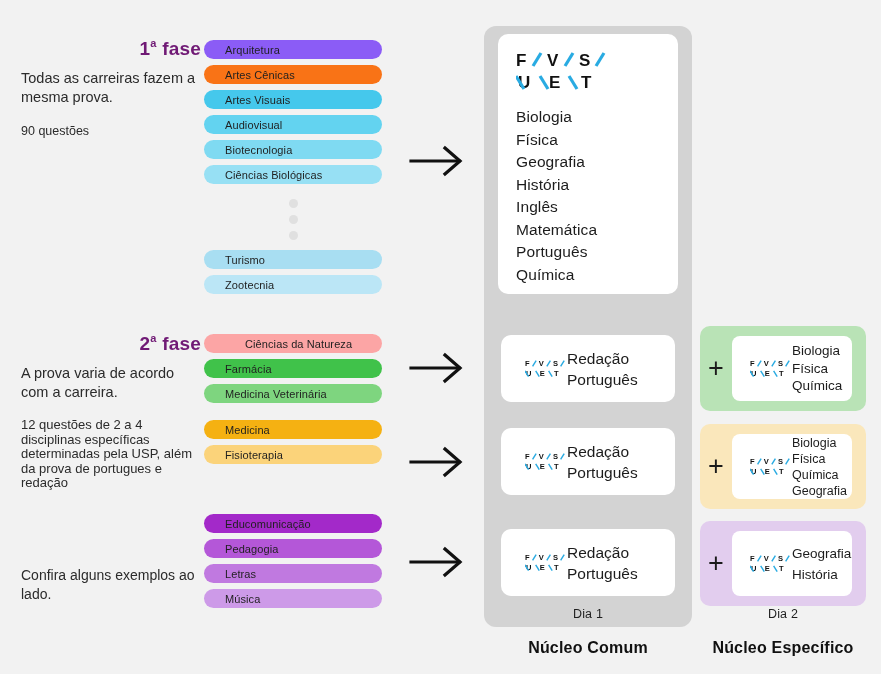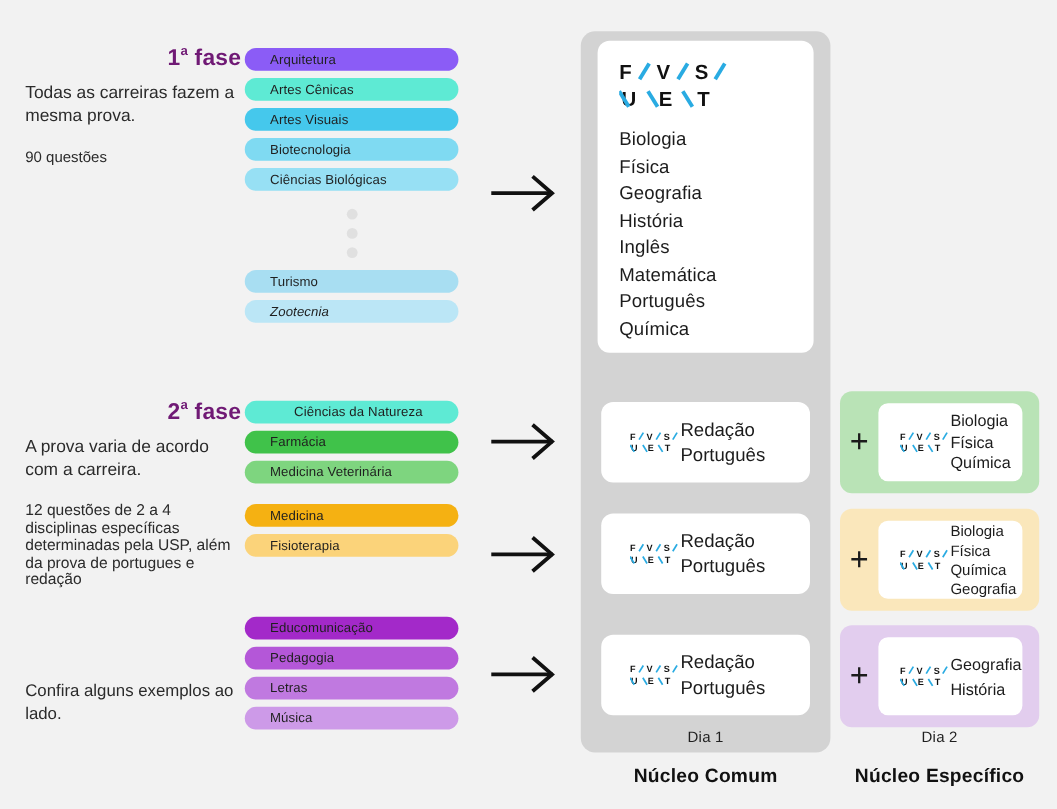--- a/index.html
+++ b/index.html
@@ -204,62 +204,65 @@
 <div class="left-col" style="top:38px;">
   <h2 class="phase-title"><span>1</span><sup>a</sup> <span>fase</span></h2>
   <p class="phase-lead">Todas as carreiras fazem a mesma prova.</p>
   <p class="phase-note">90 questões</p>
 </div>
 
 <div class="pill-group" style="left:204px; top:40px;">
   <div class="pill" style="background: #8b5cf6;">
       <span>Arquitetura</span>
     </div>
-  <div class="pill" style="background: #5eead4;">
+  <div class="pill" style="background: #f97316;">
       <span>Artes Cênicas</span>
     </div>
   <div class="pill" style="background: rgb(69, 200, 236);">
       <span>Artes Visuais</span>
+    </div>
+  <div class="pill" style="background: rgb(99, 211, 240);">
+      <span>Audiovisual</span>
     </div>
   <div class="pill" style="background: rgb(127, 218, 242);">
       <span>Biotecnologia</span>
     </div>
   <div class="pill" style="background: rgb(151, 224, 244);">
       <span>Ciências Biológicas</span>
     </div>
   <div class="dots">
     <span class="dot"></span>
     <span class="dot"></span>
     <span class="dot"></span>
   </div>
   <div class="pill" style="background: rgb(168, 222, 242);">
       <span>Turismo</span>
     </div>
-  <div class="pill" style="background: rgb(187, 230, 246); font-style: italic;">
+  <div class="pill" style="background: rgb(187, 230, 246);">
       <span>Zootecnia</span>
     </div>
 </div>
 
 <div class="arrow" style="left:409px; top:145px;">
   <svg width="56" height="32" viewBox="0 0 56 32">
     <line x1="2" y1="16" x2="50" y2="16" stroke="#111" stroke-width="3.2" stroke-linecap="square"></line>
     <polyline points="36,3 51,16 36,29" fill="none" stroke="#111" stroke-width="3.2" stroke-linecap="square" stroke-linejoin="miter"></polyline>
   </svg>
 </div>
 
 <div class="left-col" style="top:333px;">
   <h2 class="phase-title"><span>2</span><sup>a</sup> <span>fase</span></h2>
   <p class="phase-lead">A prova varia de acordo com a carreira.</p>
   <p class="phase-note small">12 questões de 2 a 4 disciplinas específicas determinadas pela USP, além da prova de portugues e redação</p>
 </div>
 
 <div class="closing-note">Confira alguns exemplos ao lado.</div>
 
 <div class="pill-group" style="left:204px; top:334px;">
-  <div class="pill" style="background: #5eead4; padding-left: 41px;">
+  <div class="pill" style="background: #fca5a5; padding-left: 41px;">
       <span>Ciências da Natureza</span>
     </div>
   <div class="pill" style="background: rgb(64, 194, 74);">
       <span>Farmácia</span>
     </div>
   <div class="pill" style="background: rgb(126, 213, 127); align-items: center;">
       <span>Medicina Veterinária</span>
     </div>
 </div>
 

